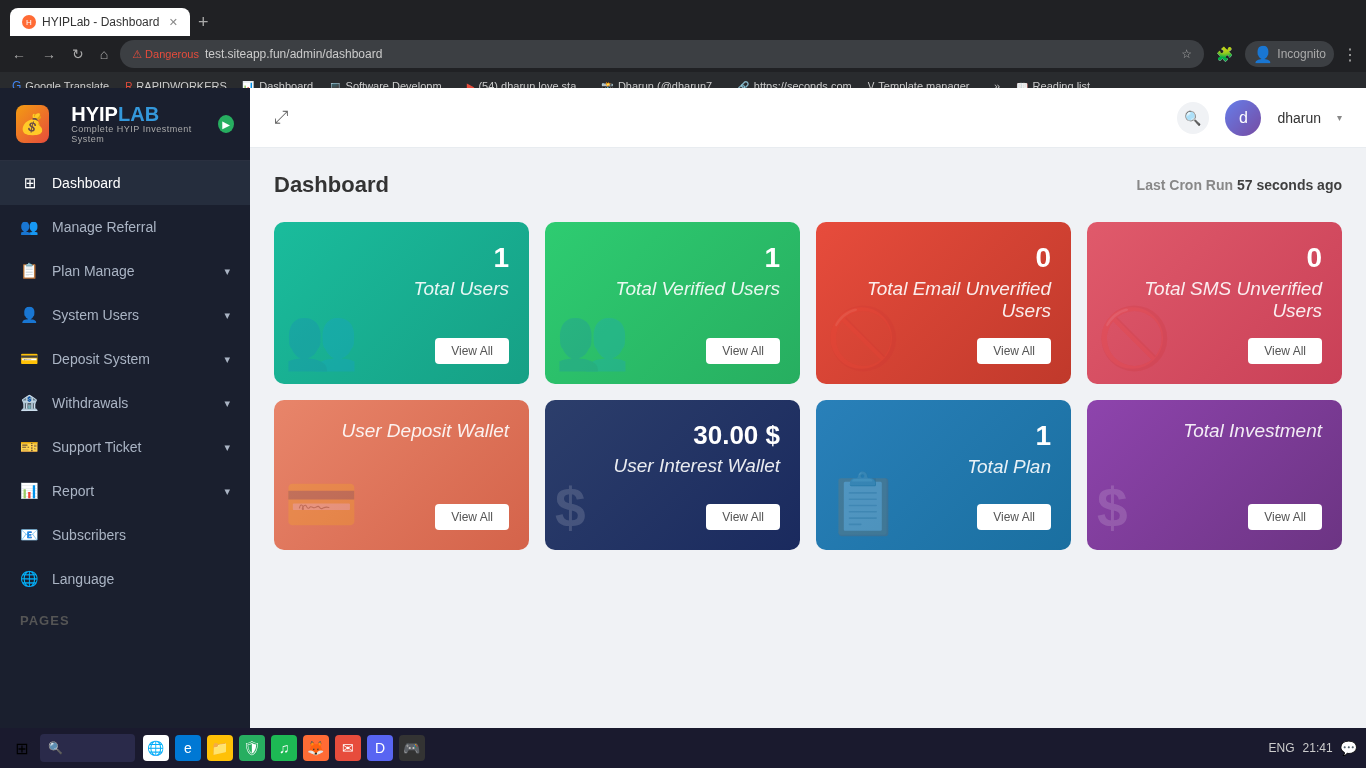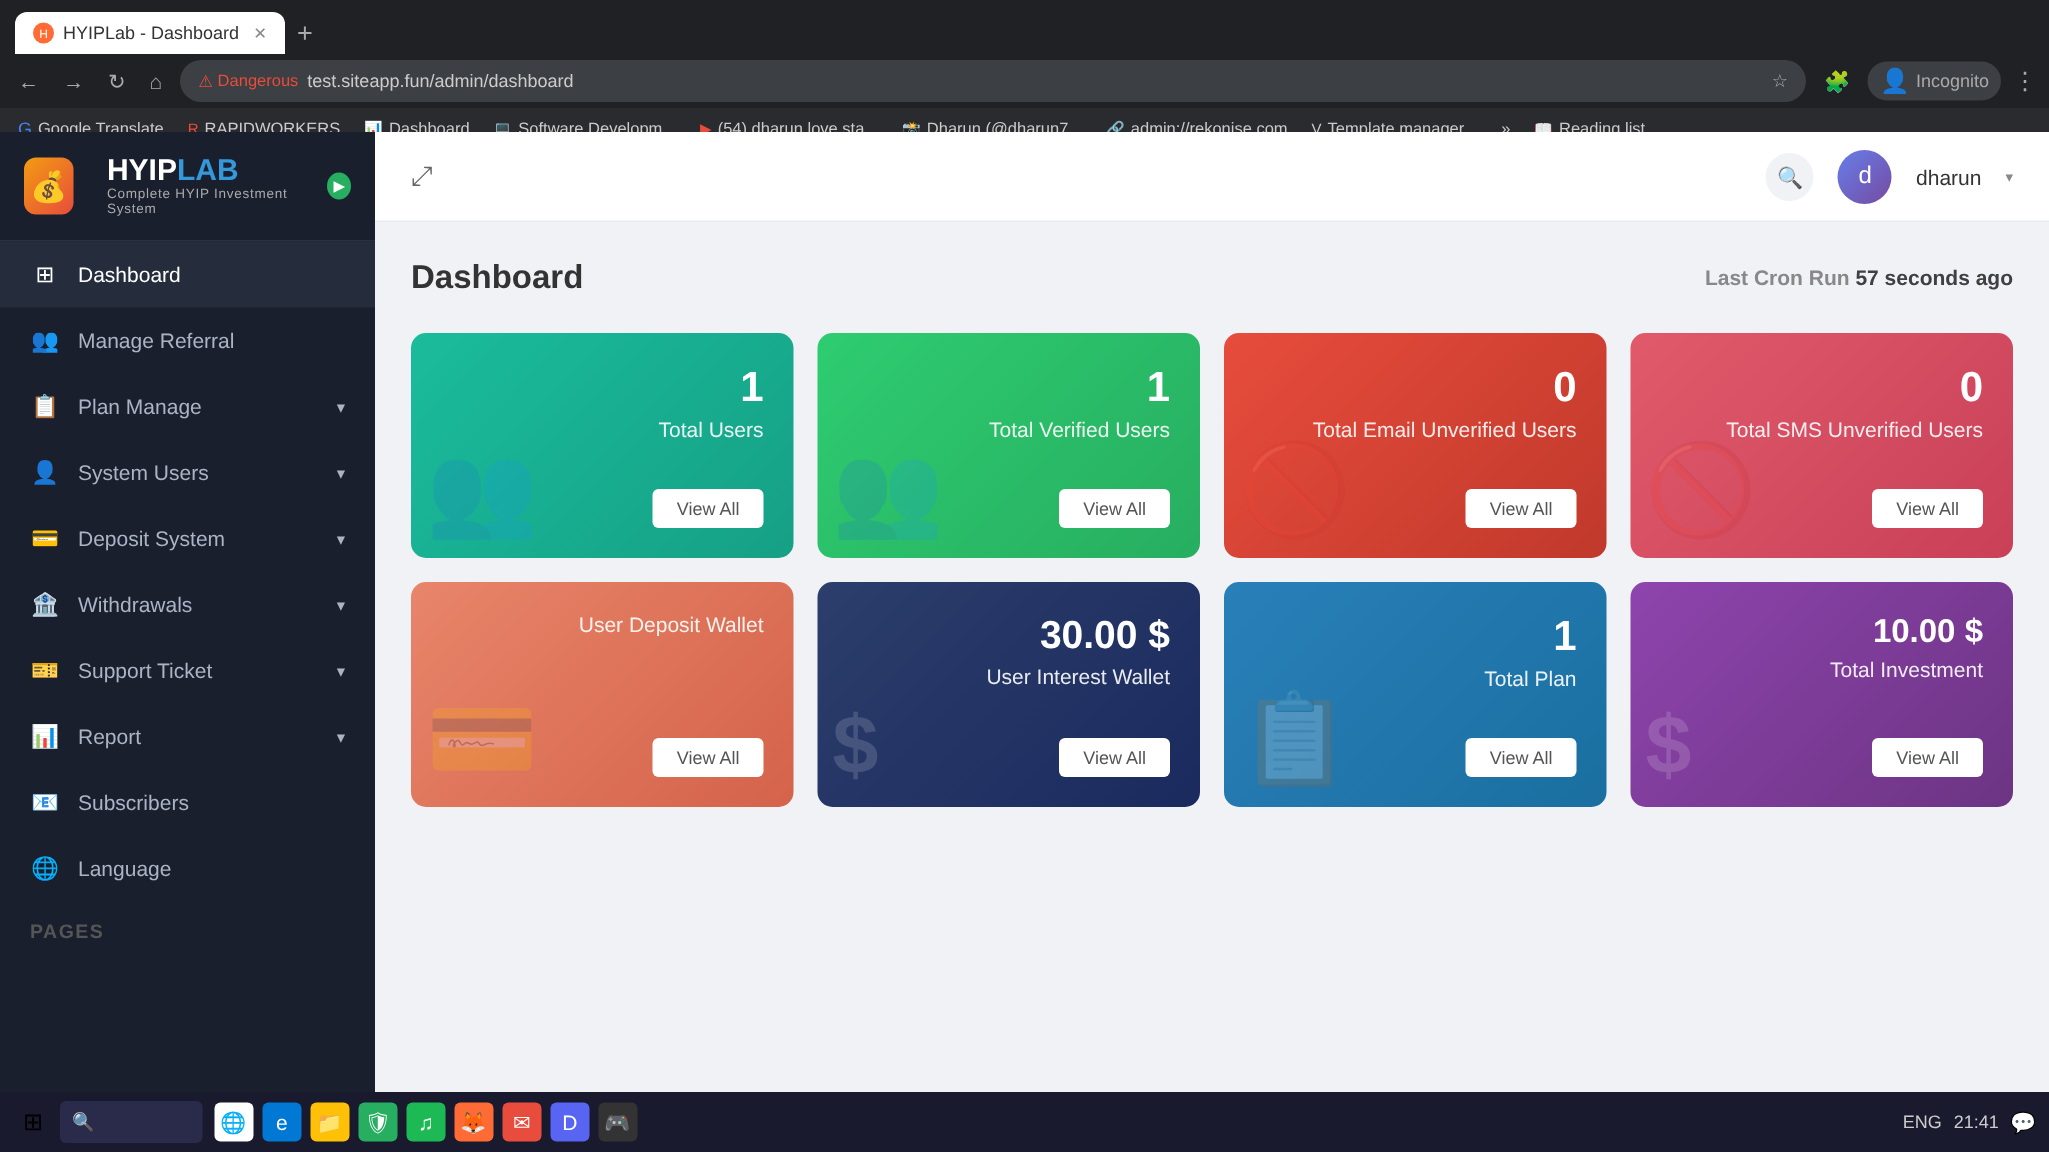--- a/index.html
+++ b/index.html
@@ -61,21 +61,21 @@
     .page-header { display: flex; align-items: center; justify-content: space-between; margin-bottom: 24px; }
     .page-title { font-size: 22px; font-weight: 600; color: #333; }
     .cron-info { font-size: 14px; color: #888; }
     .cron-info span { color: #3498db; font-weight: 600; }
 
     
     .cards-grid { display: grid; grid-template-columns: repeat(4, 1fr); gap: 16px; margin-bottom: 16px; }
 
     .card { border-radius: 10px; padding: 20px; color: #fff; position: relative; overflow: hidden; min-height: 150px; display: flex; flex-direction: column; }
     .card-value { font-size: 28px; font-weight: 700; text-align: right; margin-bottom: 4px; }
-    .card-label { font-size: 14px; text-align: right; opacity: 0.9; margin-bottom: auto; }
+    .card-label { font-size: 19px; text-align: right; opacity: 0.9; margin-bottom: auto; font-style: italic; }
     .card-btn { align-self: flex-end; margin-top: 16px; background: #fff; color: #555; border: none; border-radius: 4px; padding: 6px 16px; font-size: 12px; cursor: pointer; }
     .card-icon-bg { position: absolute; left: 10px; bottom: 10px; font-size: 60px; opacity: 0.2; color: #fff; }
 
     .card-teal { background: linear-gradient(135deg, #1abc9c, #16a085); }
     .card-green { background: linear-gradient(135deg, #2ecc71, #27ae60); }
     .card-red { background: linear-gradient(135deg, #e74c3c, #c0392b); }
     .card-salmon { background: linear-gradient(135deg, #e8856a, #d4634a); }
     .card-darkblue { background: linear-gradient(135deg, #2c3e6b, #1a2a5e); }
     .card-blue { background: linear-gradient(135deg, #2980b9, #1a6fa0); }
     .card-purple { background: linear-gradient(135deg, #8e44ad, #6c3483); }
@@ -141,21 +141,21 @@
     <div class="bookmark-item">
       <span style="color:#e74c3c;font-size:10px">▶</span>
       <span>(54) dharun love sta...</span>
     </div>
     <div class="bookmark-item">
       <span style="font-size:10px">📸</span>
       <span>Dharun (@dharun7...</span>
     </div>
     <div class="bookmark-item">
       <span style="font-size:10px">🔗</span>
-      <span>admin://rekonise.com</span>
+      <span>https://seconds.com</span>
     </div>
     <div class="bookmark-item">
       <span style="font-size:10px">V</span>
       <span>Template manager...</span>
     </div>
     <div class="bookmark-item">
       <span>»</span>
     </div>
     <div class="bookmark-item">
       <span style="font-size:10px">📖</span>
@@ -294,21 +294,20 @@
         </div>
 
         <div class="card card-blue">
           <div class="card-value">1</div>
           <div class="card-label">Total Plan</div>
           <div class="card-icon-bg">📋</div>
           <button class="card-btn">View All</button>
         </div>
 
         <div class="card card-purple">
-          <div class="card-value" style="font-size:22px;">10.00 $</div>
           <div class="card-label">Total Investment</div>
           <div class="card-icon-bg" style="font-size:55px;font-weight:700;opacity:0.15">$</div>
           <button class="card-btn">View All</button>
         </div>
       </div>
 
     </div>
   </div>
 </div>
 

